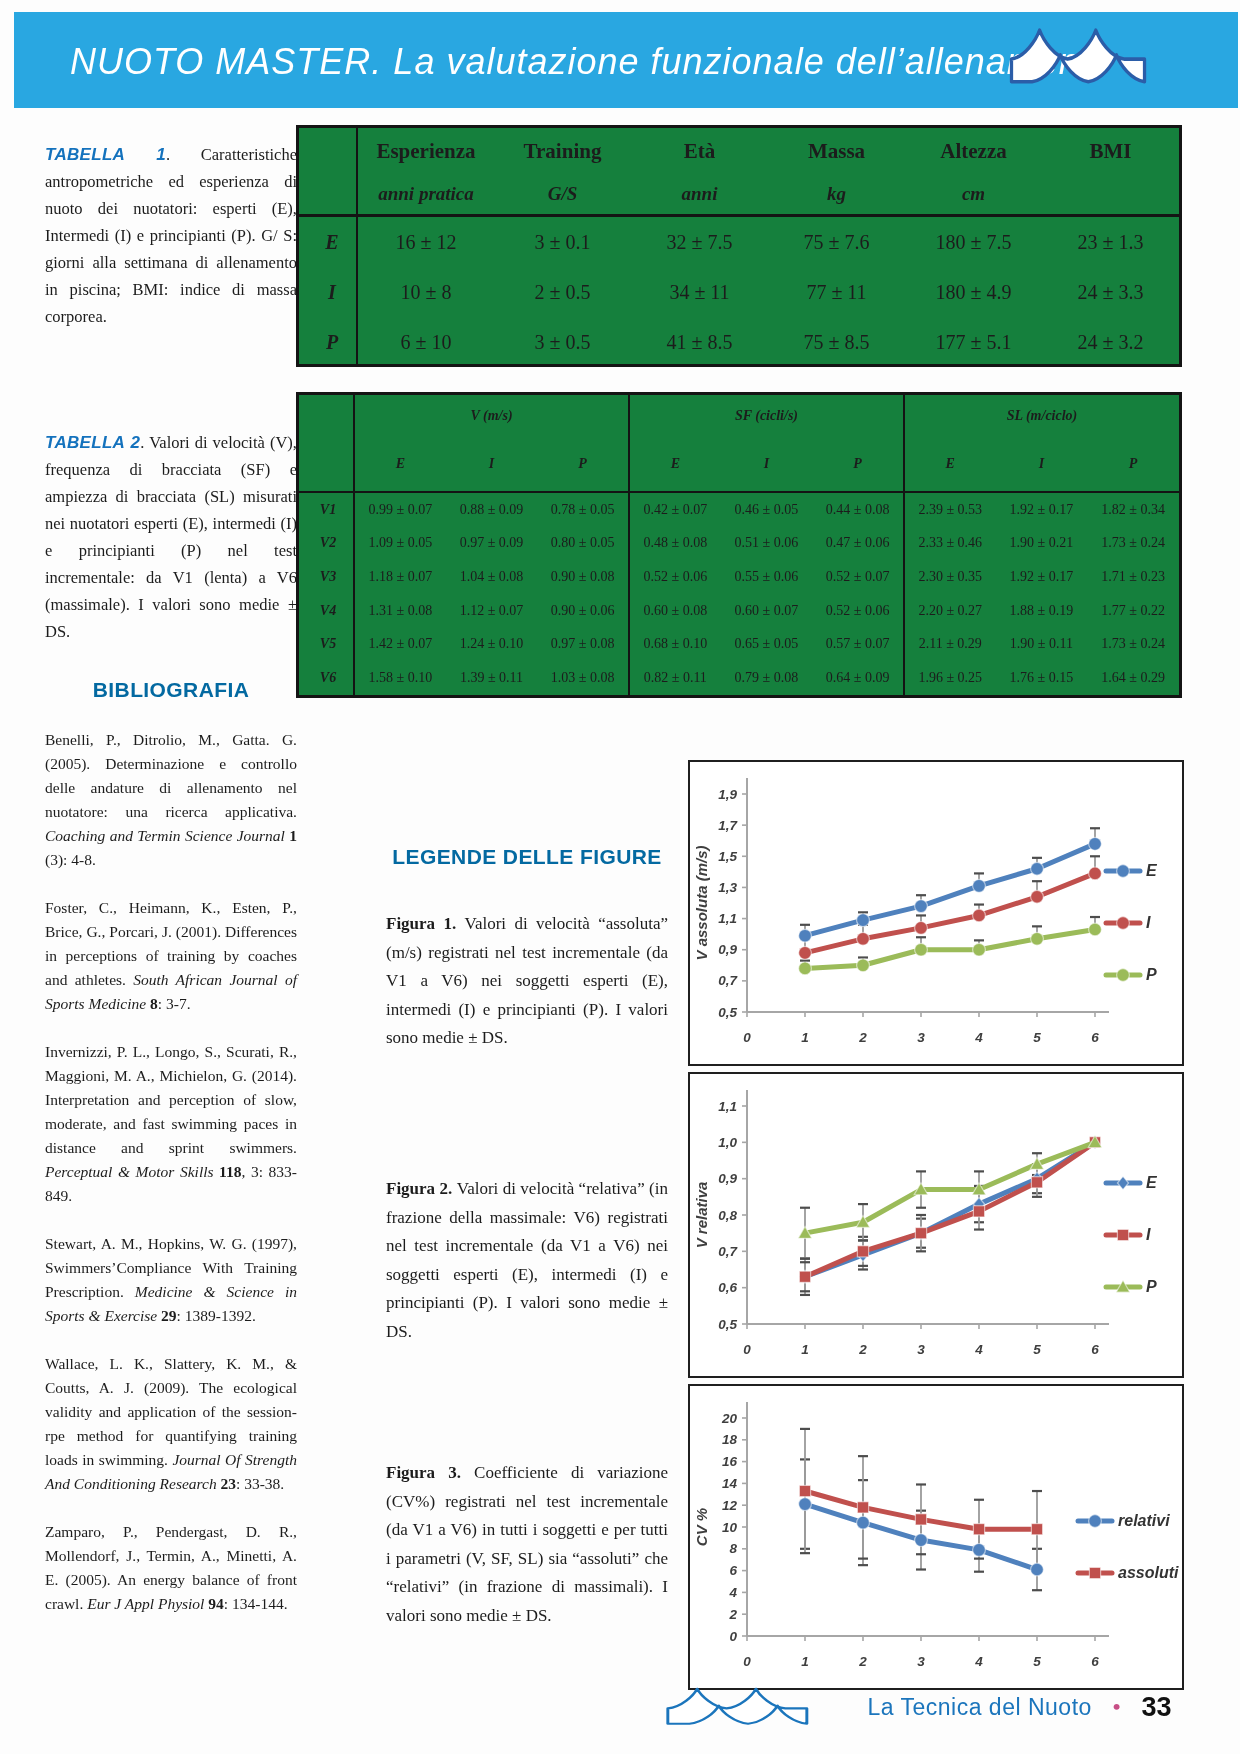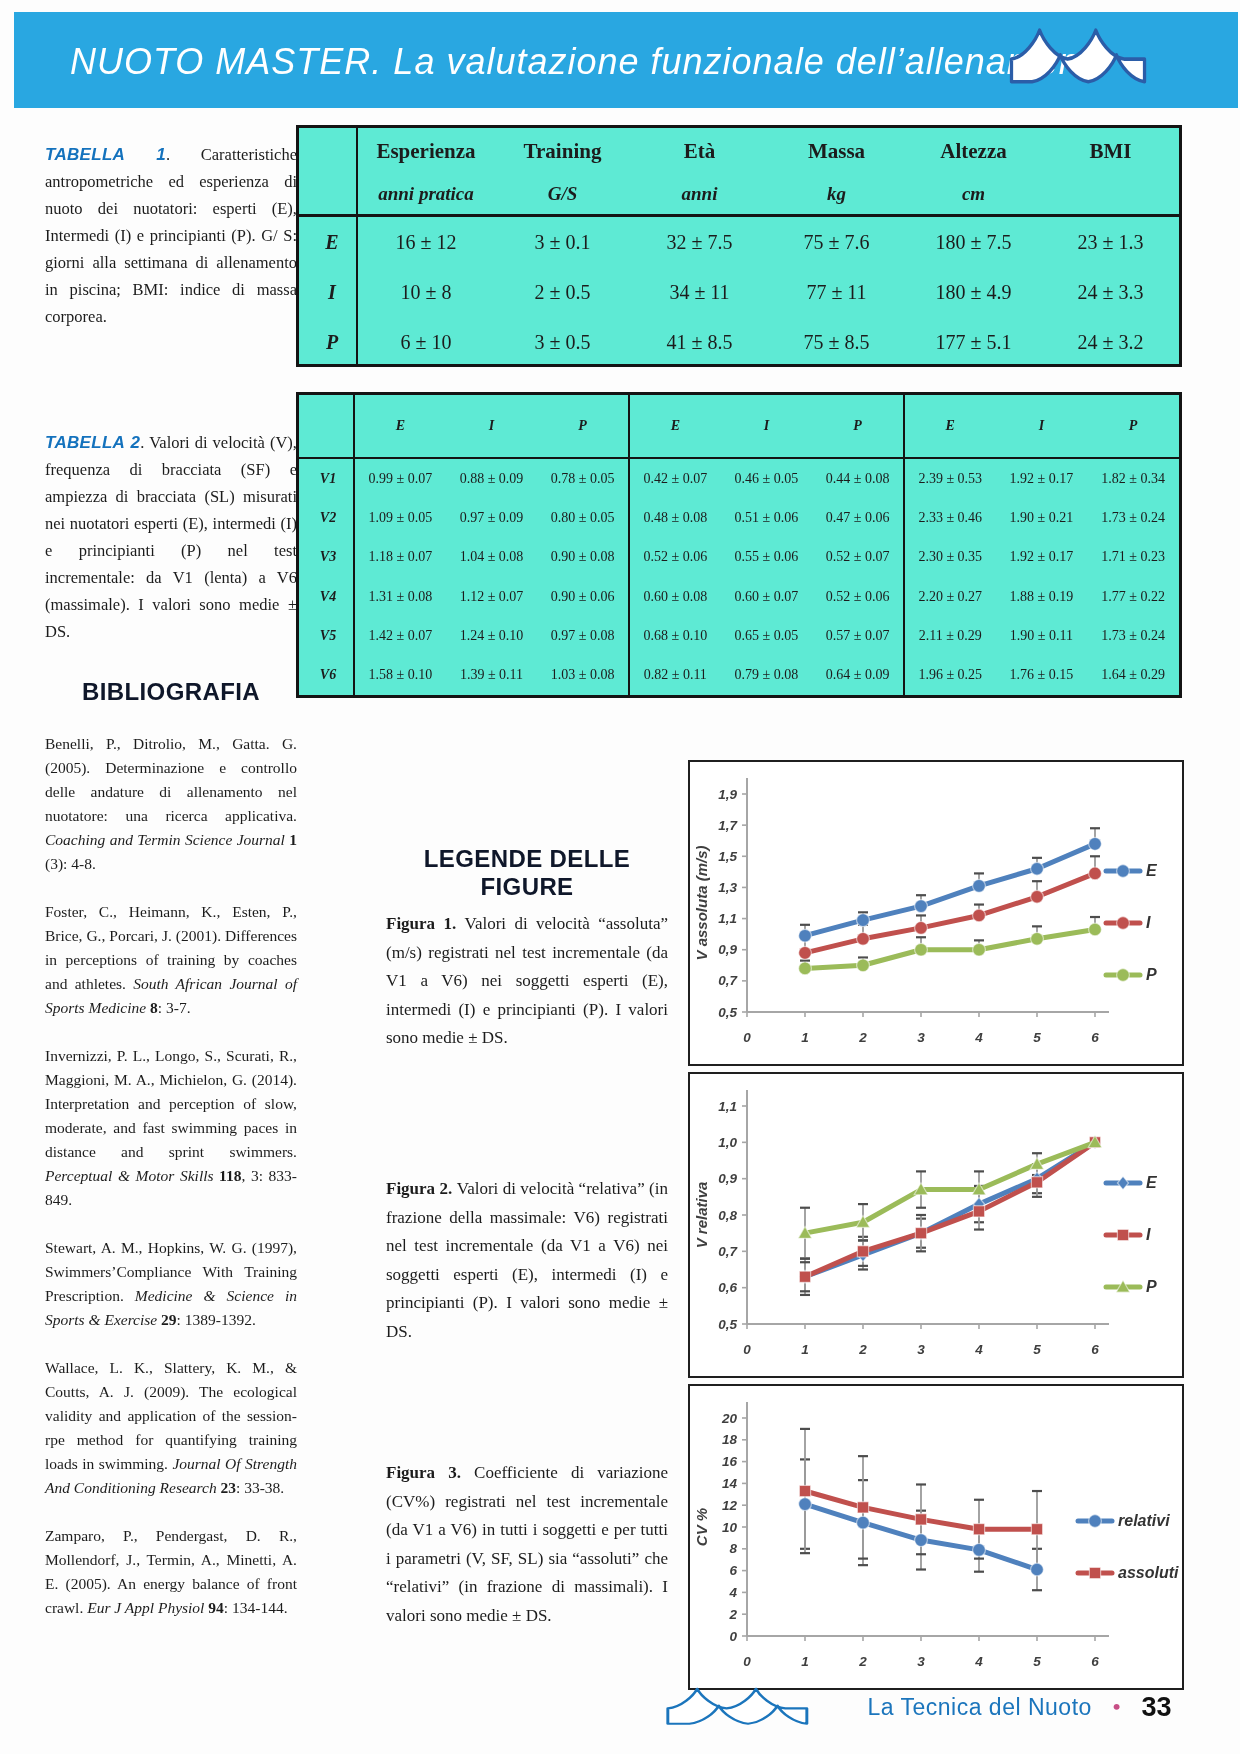--- a/index.html
+++ b/index.html
@@ -8,32 +8,32 @@
   
   .banner{position:absolute;left:14px;top:12px;width:1224px;height:96px;background:#29a7e1;}
   .banner-title{position:absolute;left:56px;top:0;height:96px;line-height:100px;
      font-family:"Liberation Sans",sans-serif;font-style:italic;font-weight:normal;
      font-size:36px;color:#ffffff;letter-spacing:1px;white-space:nowrap;}
   .banner-logo{position:absolute;right:56px;top:14px;width:178px;height:62px;}
   
   .cap{position:absolute;left:45px;width:252px;font-size:16.5px;line-height:27px;text-align:justify;}
   .cap-label{font-family:"Liberation Sans",sans-serif;font-weight:bold;color:#1472bd;font-size:17px;letter-spacing:.3px;font-style:italic;}
   .biblio{position:absolute;left:45px;top:678px;width:252px;}
-  .col-heading{font-family:"Liberation Sans",sans-serif;font-weight:bold;color:#0f172a;
-     font-size:24px;text-align:center;letter-spacing:.4px;margin:0 0 26px 0;}
+  .col-heading{font-family:"Liberation Sans",sans-serif;font-weight:bold;color:#0369a1;
+     font-size:21px;text-align:center;letter-spacing:.4px;margin:0 0 26px 0;}
   .bib-entry{font-size:15.5px;line-height:24px;text-align:justify;margin:0 0 24px 0;}
   .it{font-style:italic;}
   .bd{font-weight:bold;}
   
   .legends-heading{position:absolute;left:386px;top:845px;width:282px;margin:0;}
   .figcap{position:absolute;left:386px;width:282px;font-size:17px;line-height:28.5px;text-align:justify;}
   .figlabel{font-weight:bold;}
   .figlabel::after{content:" ";}
   
-  .tframe{position:absolute;border:3px solid #141414;background:#5eead4;box-sizing:border-box;}
+  .tframe{position:absolute;border:3px solid #141414;background:#15803d;box-sizing:border-box;}
   #table1-frame{left:296px;top:125px;width:886px;height:242px;}
   #table2-frame{left:296px;top:392px;width:886px;height:306px;}
   table.grid{width:100%;height:100%;border-collapse:collapse;table-layout:fixed;}
   table.grid td{font-family:"Liberation Serif",serif;text-align:center;vertical-align:middle;padding:0;overflow:hidden;}
   td.rl{border-right:2px solid #141414;font-weight:bold;font-style:italic;text-align:left;}
   td.gb{border-right:2px solid #141414;}
   #table1-grid td.rl{width:48px;padding-left:9px;font-size:20px;}
   .t1h1 td{font-weight:bold;font-size:21px;height:46px;}
   .t1h2 td{font-weight:bold;font-style:italic;font-size:19px;height:40px;border-bottom:3px solid #141414;}
   .t1d td{font-size:20px;height:50px;}
@@ -133,20 +133,26 @@
             <td>75 ± 8.5</td>
             <td>177 ± 5.1</td>
             <td>24 ± 3.2</td>
           </tr>
         </tbody>
       </table>
   </div>
   <div class="tframe" id="table2-frame">
     <table class="grid" id="table2-grid">
         <tbody>
+          <tr class="t2g">
+            <td class="rl"></td>
+            <td class="gb" colspan="3">V (m/s)</td>
+            <td class="gb" colspan="3">SF (cicli/s)</td>
+            <td colspan="3">SL (m/ciclo)</td>
+          </tr>
           <tr class="t2s">
             <td class="rl"></td>
             <td>E</td>
             <td>I</td>
             <td class="gb">P</td>
             <td>E</td>
             <td>I</td>
             <td class="gb">P</td>
             <td>E</td>
             <td>I</td>

